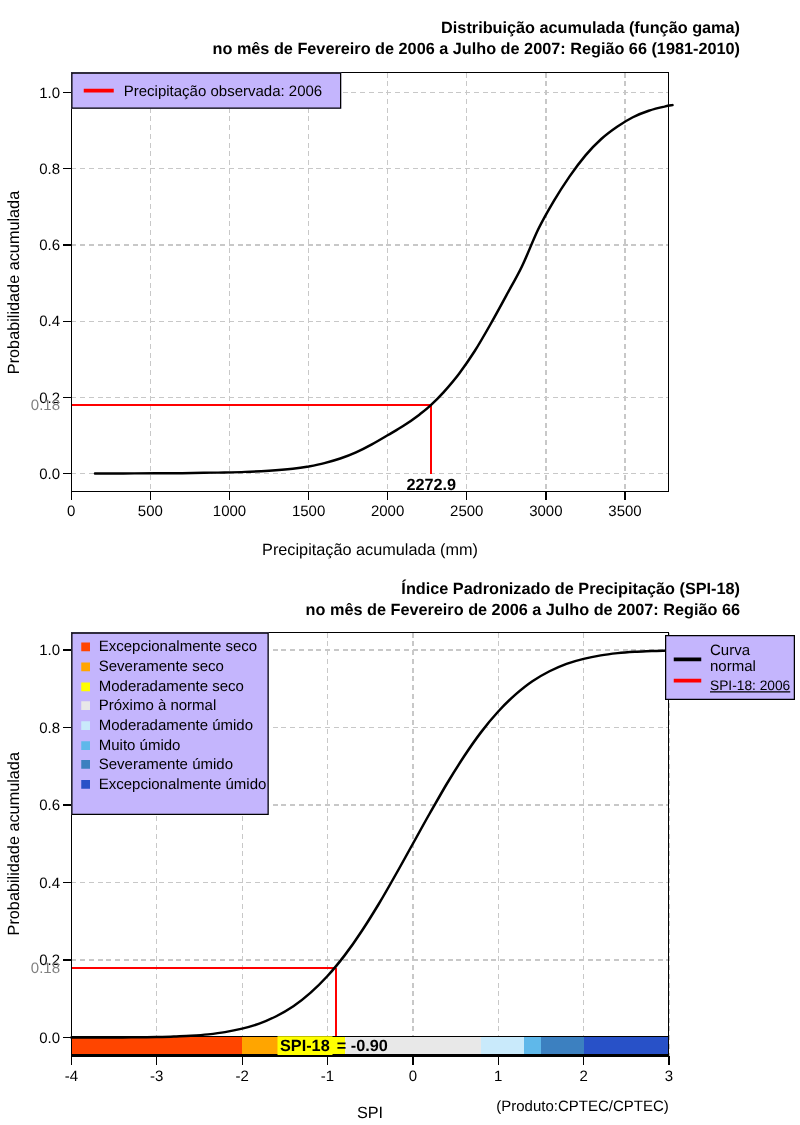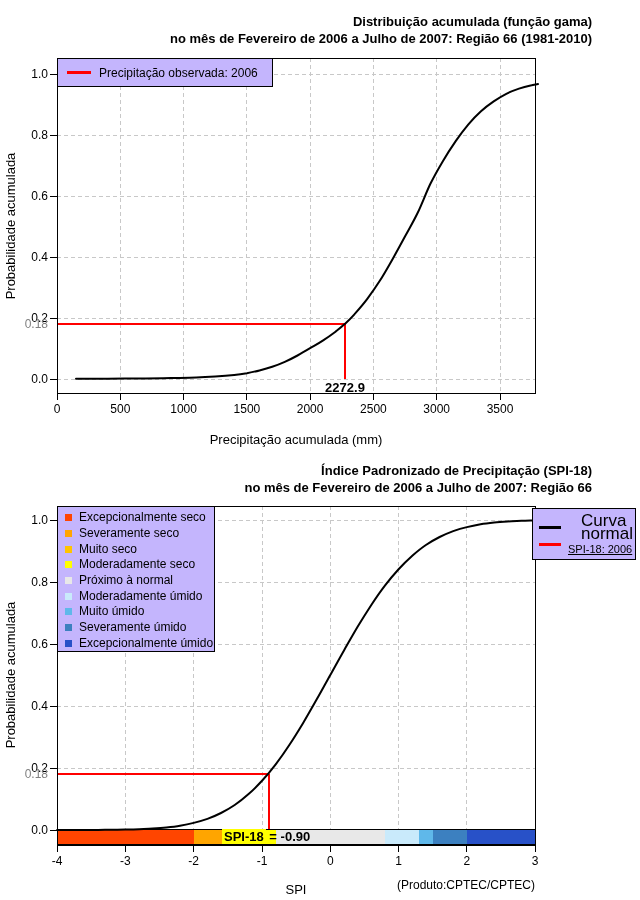--- a/index.html
+++ b/index.html
@@ -130,24 +130,20 @@
   <div class="legendbox" id="cat-legend" style="left:57px;top:506px;width:158px;height:146px;padding-top:3px;">
       <div class="catrow">
         <span class="catmark" style="background: rgb(255, 69, 0);"></span>
         <span class="catlab">Excepcionalmente seco</span>
       </div>
       <div class="catrow">
         <span class="catmark" style="background: rgb(255, 165, 0);"></span>
         <span class="catlab">Severamente seco</span>
       </div>
       <div class="catrow">
-        <span class="catmark" style="background: rgb(255, 196, 0);"></span>
-        <span class="catlab">Muito seco</span>
-      </div>
-      <div class="catrow">
         <span class="catmark" style="background: rgb(255, 255, 0);"></span>
         <span class="catlab">Moderadamente seco</span>
       </div>
       <div class="catrow">
         <span class="catmark" style="background: rgb(232, 232, 232);"></span>
         <span class="catlab">Próximo à normal</span>
       </div>
       <div class="catrow">
         <span class="catmark" style="background: rgb(201, 234, 251);"></span>
         <span class="catlab">Moderadamente úmido</span>
@@ -162,21 +158,21 @@
       </div>
       <div class="catrow">
         <span class="catmark" style="background: rgb(40, 81, 200);"></span>
         <span class="catlab">Excepcionalmente úmido</span>
       </div>
     </div>
 
   <div class="legendbox" style="left:532px;top:508px;width:104px;height:52px;">
     <div style="display:flex;align-items:center;margin-top:5px;">
       <span class="linesample" style="background:#000000;width:22px;margin-left:6px;flex:0 0 22px;"></span>
-      <span style="font-size:17px;line-height:13px;margin-left:20px;width:56px;">Curva normal</span>
+      <span style="font-size:12px;line-height:13px;margin-left:7px;width:56px;">Curva normal</span>
     </div>
     <div style="display:flex;margin-top:3px;text-decoration:underline;">
       <span class="linesample" style="background:#ff0000;width:22px;margin-left:6px;flex:0 0 22px;"></span>
       <span style="font-size:11px;line-height:13px;margin-left:7px;white-space:nowrap;">SPI-18: 2006</span>
     </div>
   </div>
 
   <div id="bottom-labels"></div>
 
   <div class="grayval" style="left:10px;top:767px;">0.18</div>

